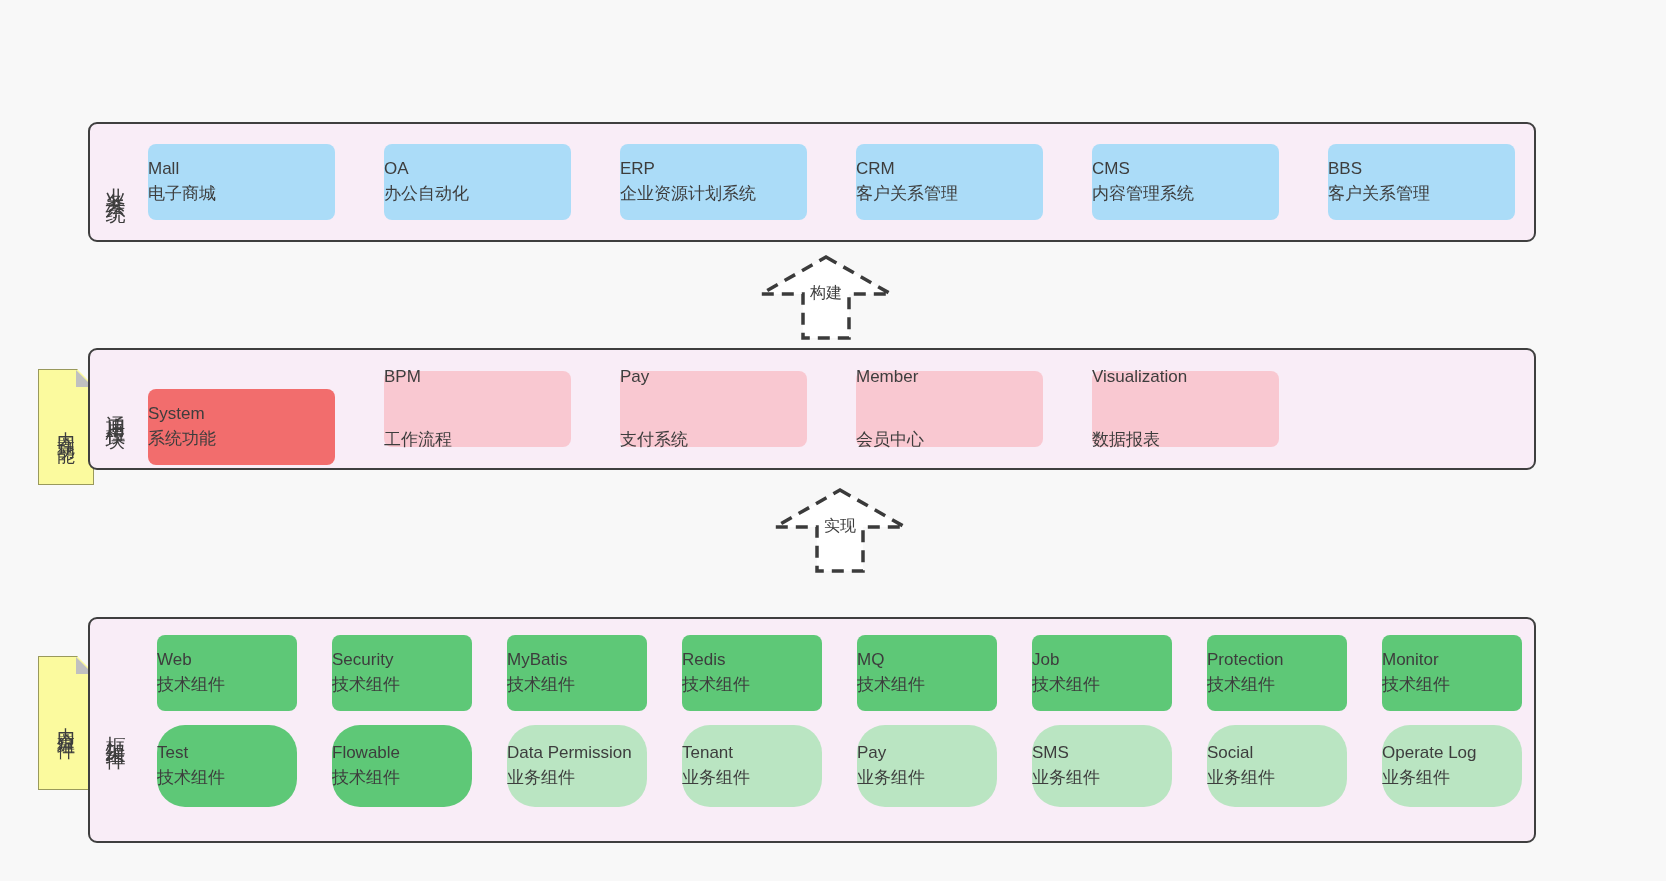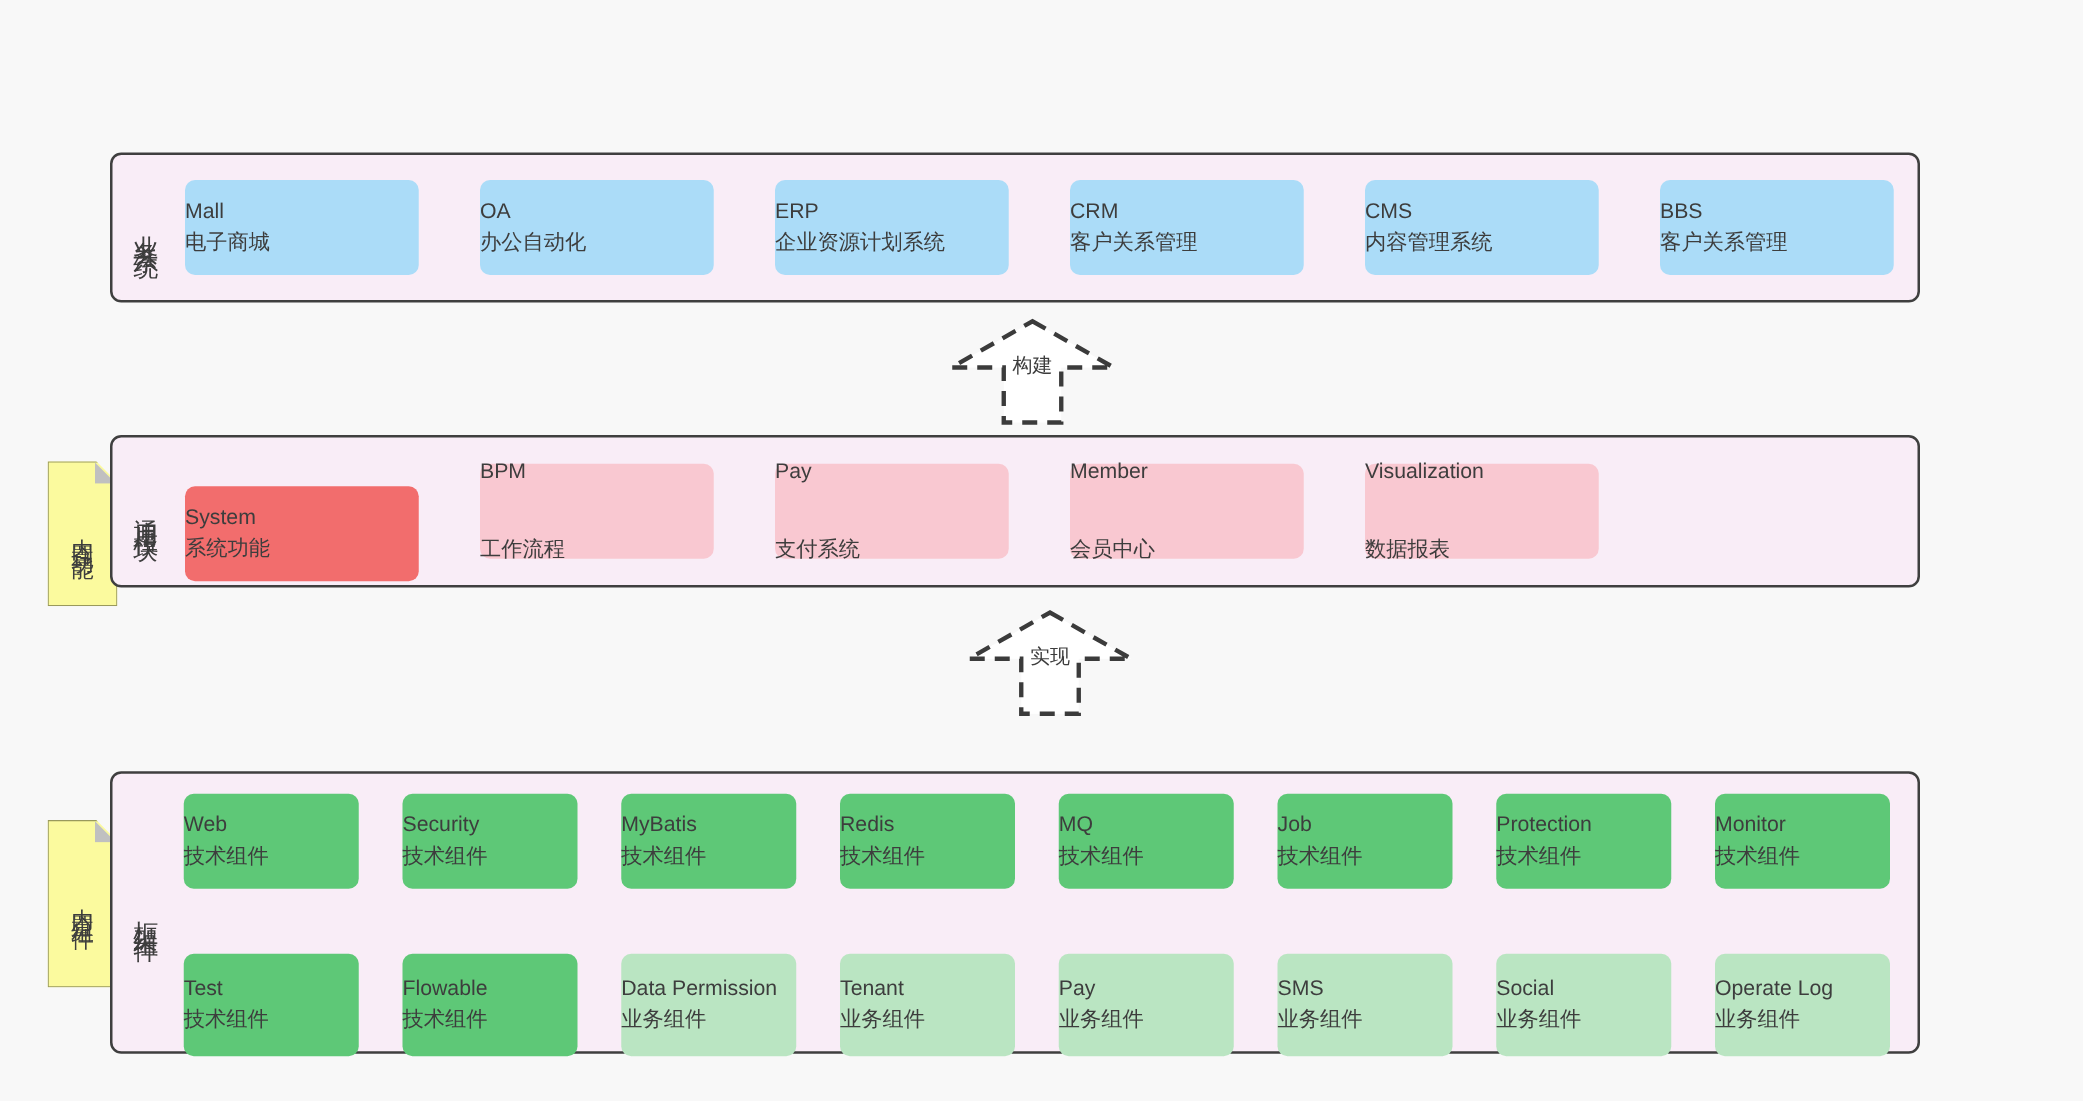--- a/index.html
+++ b/index.html
@@ -40,26 +40,26 @@
   }
   .box-lg { width:187px; height:76px; }
   .box-sm { width:140px; }
   .v-blue  { background:var(--blue,#abdcf8); }
   .v-red   { background:var(--red,#f26d6d);margin-top:36px; }
   .v-pink  { background:var(--pink,#f9c8d1);gap:38px; }
   .v-green-dark  { background:var(--green-dark,#5ec877); }
   .v-green-light { background:var(--green-light,#bae5c2); }
 
   .fw-rows {
-    position:absolute; left:57px; top:16px;
-    display:flex; flex-direction:column; gap:52px;
+    position:absolute; left:67px; top:16px;
+    display:flex; flex-direction:column; gap:14px;
   }
   .fw-row { display:flex; gap:35px; }
   .fw-row-1 .box { height:76px; }
-  .fw-row-2 .box { height:82px; }
+  .fw-row-2 .box { height:82px;border-radius:28px; }
 
   .note {
     position:absolute; left:38px; width:56px;
     background:var(--note-bg,#fbfa9e);
     border:1px solid var(--note-border,#99995c);
     clip-path:polygon(0 0, calc(100% - 17px) 0, 100% 17px, 100% 100%, 0 100%);
     display:flex; align-items:center; justify-content:center;
     z-index:0;
   }
   #note-modules   { top:369px; height:116px; }

